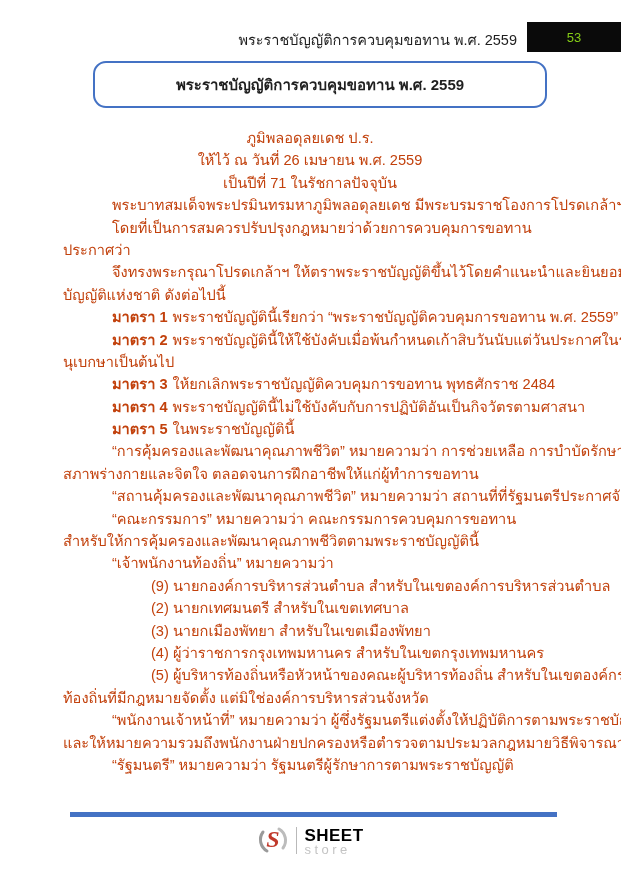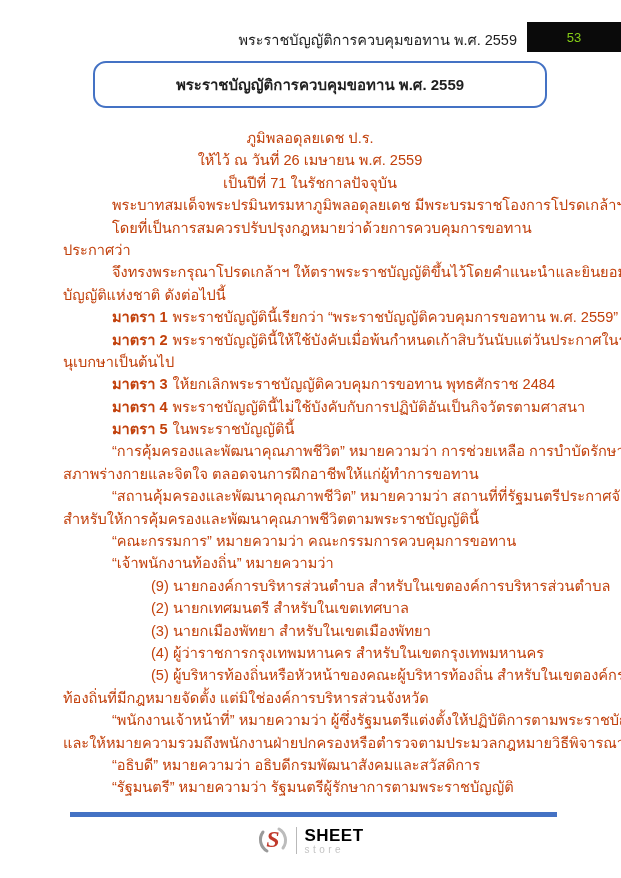--- a/index.html
+++ b/index.html
@@ -108,21 +108,21 @@
   }
   .logo-text { display: flex; flex-direction: column; justify-content: center; }
   .logo-name {
     font-size: 17px;
     font-weight: bold;
     color: #000000;
     letter-spacing: 0.5px;
     line-height: 18px;
   }
   .logo-sub {
-    font-size: 10px;
+    font-size: 13px;
     color: #c4c4c4;
     letter-spacing: 3.5px;
     line-height: 9px;
   }
 </style>
 </head>
 <body>
 
 <div class="page">
 
@@ -146,32 +146,31 @@
       <div class="doc-line flush"><span>บัญญัติแห่งชาติ ดังต่อไปนี้</span></div>
       <div class="doc-line indent"><b>มาตรา 1</b><span>พระราชบัญญัตินี้เรียกว่า “พระราชบัญญัติควบคุมการขอทาน พ.ศ. 2559”</span></div>
       <div class="doc-line indent"><b>มาตรา 2</b><span>พระราชบัญญัตินี้ให้ใช้บังคับเมื่อพ้นกำหนดเก้าสิบวันนับแต่วันประกาศในราชกิจจา</span></div>
       <div class="doc-line flush"><span>นุเบกษาเป็นต้นไป</span></div>
       <div class="doc-line indent"><b>มาตรา 3</b><span>ให้ยกเลิกพระราชบัญญัติควบคุมการขอทาน พุทธศักราช 2484</span></div>
       <div class="doc-line indent"><b>มาตรา 4</b><span>พระราชบัญญัตินี้ไม่ใช้บังคับกับการปฏิบัติอันเป็นกิจวัตรตามศาสนา</span></div>
       <div class="doc-line indent"><b>มาตรา 5</b><span>ในพระราชบัญญัตินี้</span></div>
       <div class="doc-line indent"><span>“การคุ้มครองและพัฒนาคุณภาพชีวิต” หมายความว่า การช่วยเหลือ การบำบัดรักษา การฟื้นฟู</span></div>
       <div class="doc-line flush"><span>สภาพร่างกายและจิตใจ ตลอดจนการฝึกอาชีพให้แก่ผู้ทำการขอทาน</span></div>
       <div class="doc-line indent"><span>“สถานคุ้มครองและพัฒนาคุณภาพชีวิต” หมายความว่า สถานที่ที่รัฐมนตรีประกาศจัดตั้งไว้</span></div>
+      <div class="doc-line indent"><span>“คณะกรรมการ” หมายความว่า คณะกรรมการควบคุมการขอทาน</span></div>
       <div class="doc-line flush"><span>สำหรับให้การคุ้มครองและพัฒนาคุณภาพชีวิตตามพระราชบัญญัตินี้</span></div>
-      <div class="doc-line indent"><span>“คณะกรรมการ” หมายความว่า คณะกรรมการควบคุมการขอทาน</span></div>
       <div class="doc-line indent"><span>“เจ้าพนักงานท้องถิ่น” หมายความว่า</span></div>
       <div class="doc-line item"><span>(9) นายกองค์การบริหารส่วนตำบล สำหรับในเขตองค์การบริหารส่วนตำบล</span></div>
       <div class="doc-line item"><span>(2) นายกเทศมนตรี สำหรับในเขตเทศบาล</span></div>
       <div class="doc-line item"><span>(3) นายกเมืองพัทยา สำหรับในเขตเมืองพัทยา</span></div>
       <div class="doc-line item"><span>(4) ผู้ว่าราชการกรุงเทพมหานคร สำหรับในเขตกรุงเทพมหานคร</span></div>
       <div class="doc-line item"><span>(5) ผู้บริหารท้องถิ่นหรือหัวหน้าของคณะผู้บริหารท้องถิ่น สำหรับในเขตองค์กรปกครองส่วน</span></div>
       <div class="doc-line flush"><span>ท้องถิ่นที่มีกฎหมายจัดตั้ง แต่มิใช่องค์การบริหารส่วนจังหวัด</span></div>
       <div class="doc-line indent"><span>“พนักงานเจ้าหน้าที่” หมายความว่า ผู้ซึ่งรัฐมนตรีแต่งตั้งให้ปฏิบัติการตามพระราชบัญญัตินี้</span></div>
       <div class="doc-line flush"><span>และให้หมายความรวมถึงพนักงานฝ่ายปกครองหรือตำรวจตามประมวลกฎหมายวิธีพิจารณาความอาญา</span></div>
-      <div class="doc-line indent"><span>“อธิบดี” หมายความว่า อธิบดีกรมพัฒนาสังคมและสวัสดิการ</span></div>
       <div class="doc-line indent"><span>“รัฐมนตรี” หมายความว่า รัฐมนตรีผู้รักษาการตามพระราชบัญญัติ</span></div>
     </div>
 
   <div class="footer-bar"></div>
   <div class="footer-logo">
     <span class="logo-mark">
       <svg width="32" height="32" viewBox="0 0 32 32" aria-hidden="true">
         <path d="M6 8 A 13 13 0 0 0 10 27" fill="none" stroke="#9a9a9a" stroke-width="3" stroke-linecap="round"></path>
         <path d="M26 24 A 13 13 0 0 0 22 5" fill="none" stroke="#bcbcbc" stroke-width="3" stroke-linecap="round"></path>
         <text x="16" y="23" text-anchor="middle" font-family="Liberation Serif, DejaVu Serif, serif" font-size="24" font-weight="bold" font-style="italic" fill="#c0392b">S</text>

